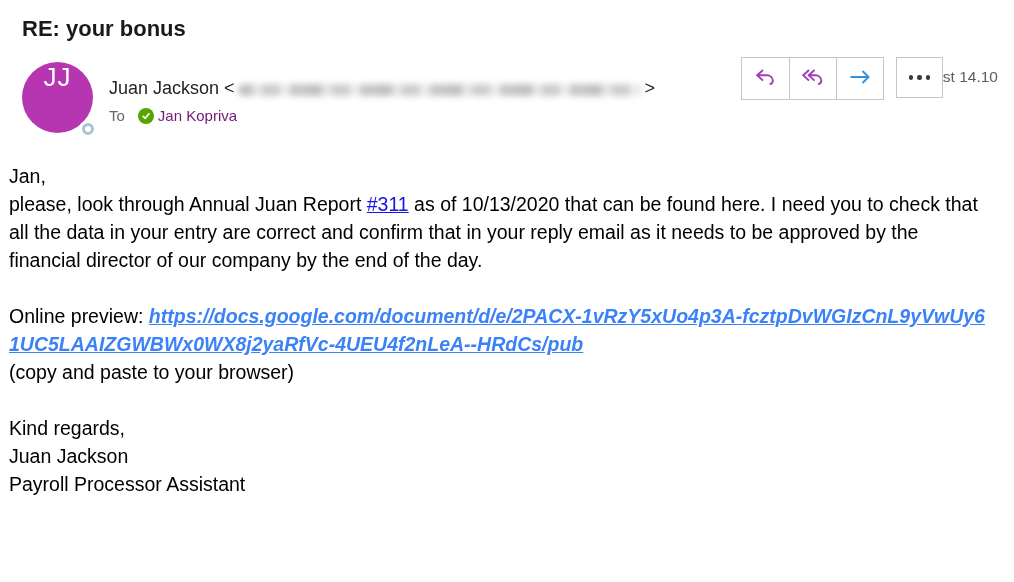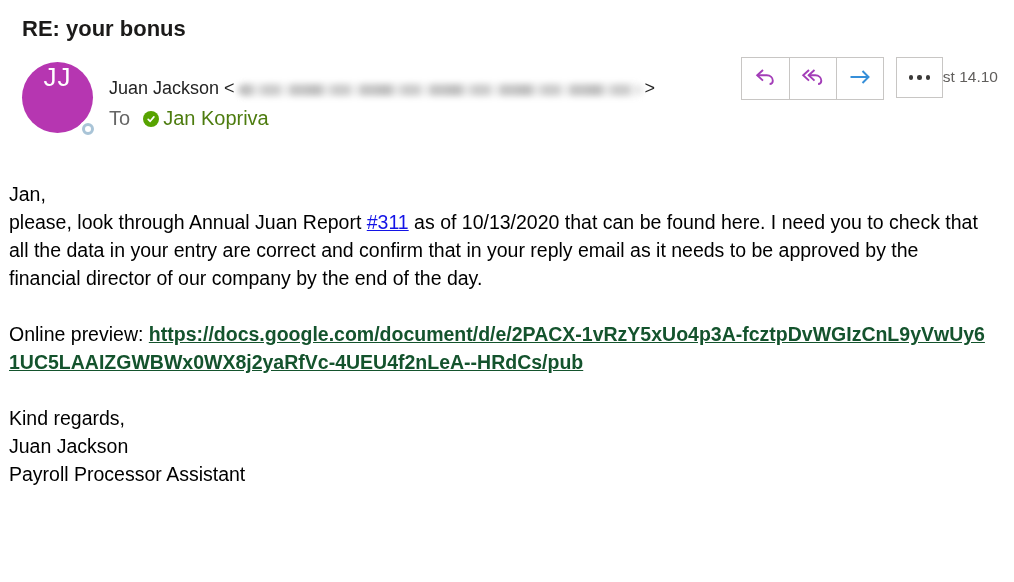--- a/index.html
+++ b/index.html
@@ -78,36 +78,36 @@
     background: repeating-linear-gradient(90deg,
       #ababab 0 14px, #dcdcdc 14px 24px, #bdbdbd 24px 42px,
       #e6e6e6 42px 52px, #b4b4b4 52px 70px);
     filter: blur(3px);
     opacity: 0.75;
   }
   .to-line {
     margin-top: 8px;
     display: flex;
     align-items: center;
-    font-size: 20px;
+    font-size: 15px;
     text-align: center;
   }
   .to-label { color: #666666; }
   .check {
     width: 16px;
     height: 16px;
     border-radius: 50%;
     background: #57a300;
     margin: 0 4px 0 13px;
     display: flex;
     align-items: center;
     justify-content: center;
     flex: 0 0 auto;
   }
-  .recipient { color: #4d7c0f; cursor: pointer; }
+  .recipient { color: #701a75; cursor: pointer; }
 
   
   .actions {
     margin-left: auto;
     display: flex;
     flex-direction: row;
     align-items: flex-start;
     flex: 0 0 auto;
   }
   .action-row { display: flex; gap: 12px; }
@@ -136,35 +136,36 @@
     cursor: pointer;
     padding: 0;
   }
   .dot { width: 4.5px; height: 4.5px; border-radius: 50%; background: #3b3a39; }
   .timestamp { margin-top: 11px; font-size: 15.5px; color: #605e5c; }
 
   
   .mail-body {
     position: absolute;
     left: 9px;
-    top: 180px;
+    top: 162px;
     width: 978px;
     font-size: 19.5px;
     line-height: 28px;
     color: #000000;
   }
   .para { margin: 0 0 28px 0; }
   .para:last-child { margin-bottom: 0; }
   .report-link { color: #1414e6; text-decoration: underline; cursor: pointer; }
   .doc-link {
-    color: #14532d;
+    color: #3b82f6;
     font-weight: 700;
     text-decoration: underline;
     word-break: break-all;
     cursor: pointer;
+    font-style: italic;
   }
 </style>
 </head>
 <body>
 
 <div class="page">
 
   <div class="subject">RE: your bonus</div>
 
   <div class="header">
@@ -235,20 +236,21 @@
 
   <div class="mail-body">
 
     <p class="para">
       <span>Jan,</span><br>
       <span>please, look through Annual Juan Report </span><a class="report-link">#311</a><span> as of 10/13/2020 that can be found here. I need you to check that all the data in your entry are correct and confirm that in your reply email as it needs to be approved by the financial director of our company by the end of the day.</span>
     </p>
 
     <p class="para">
       <span>Online preview: </span><a class="doc-link">https://docs.google.com/document/d/e/2PACX-1vRzY5xUo4p3A-fcztpDvWGIzCnL9yVwUy61UC5LAAIZGWBWx0WX8j2yaRfVc-4UEU4f2nLeA--HRdCs/pub</a><br>
+      <span>(copy and paste to your browser)</span>
     </p>
 
     <p class="para">
       <span>Kind regards,</span><br>
       <span>Juan Jackson</span><br>
       <span>Payroll Processor Assistant</span>
     </p>
 
   </div>
 

